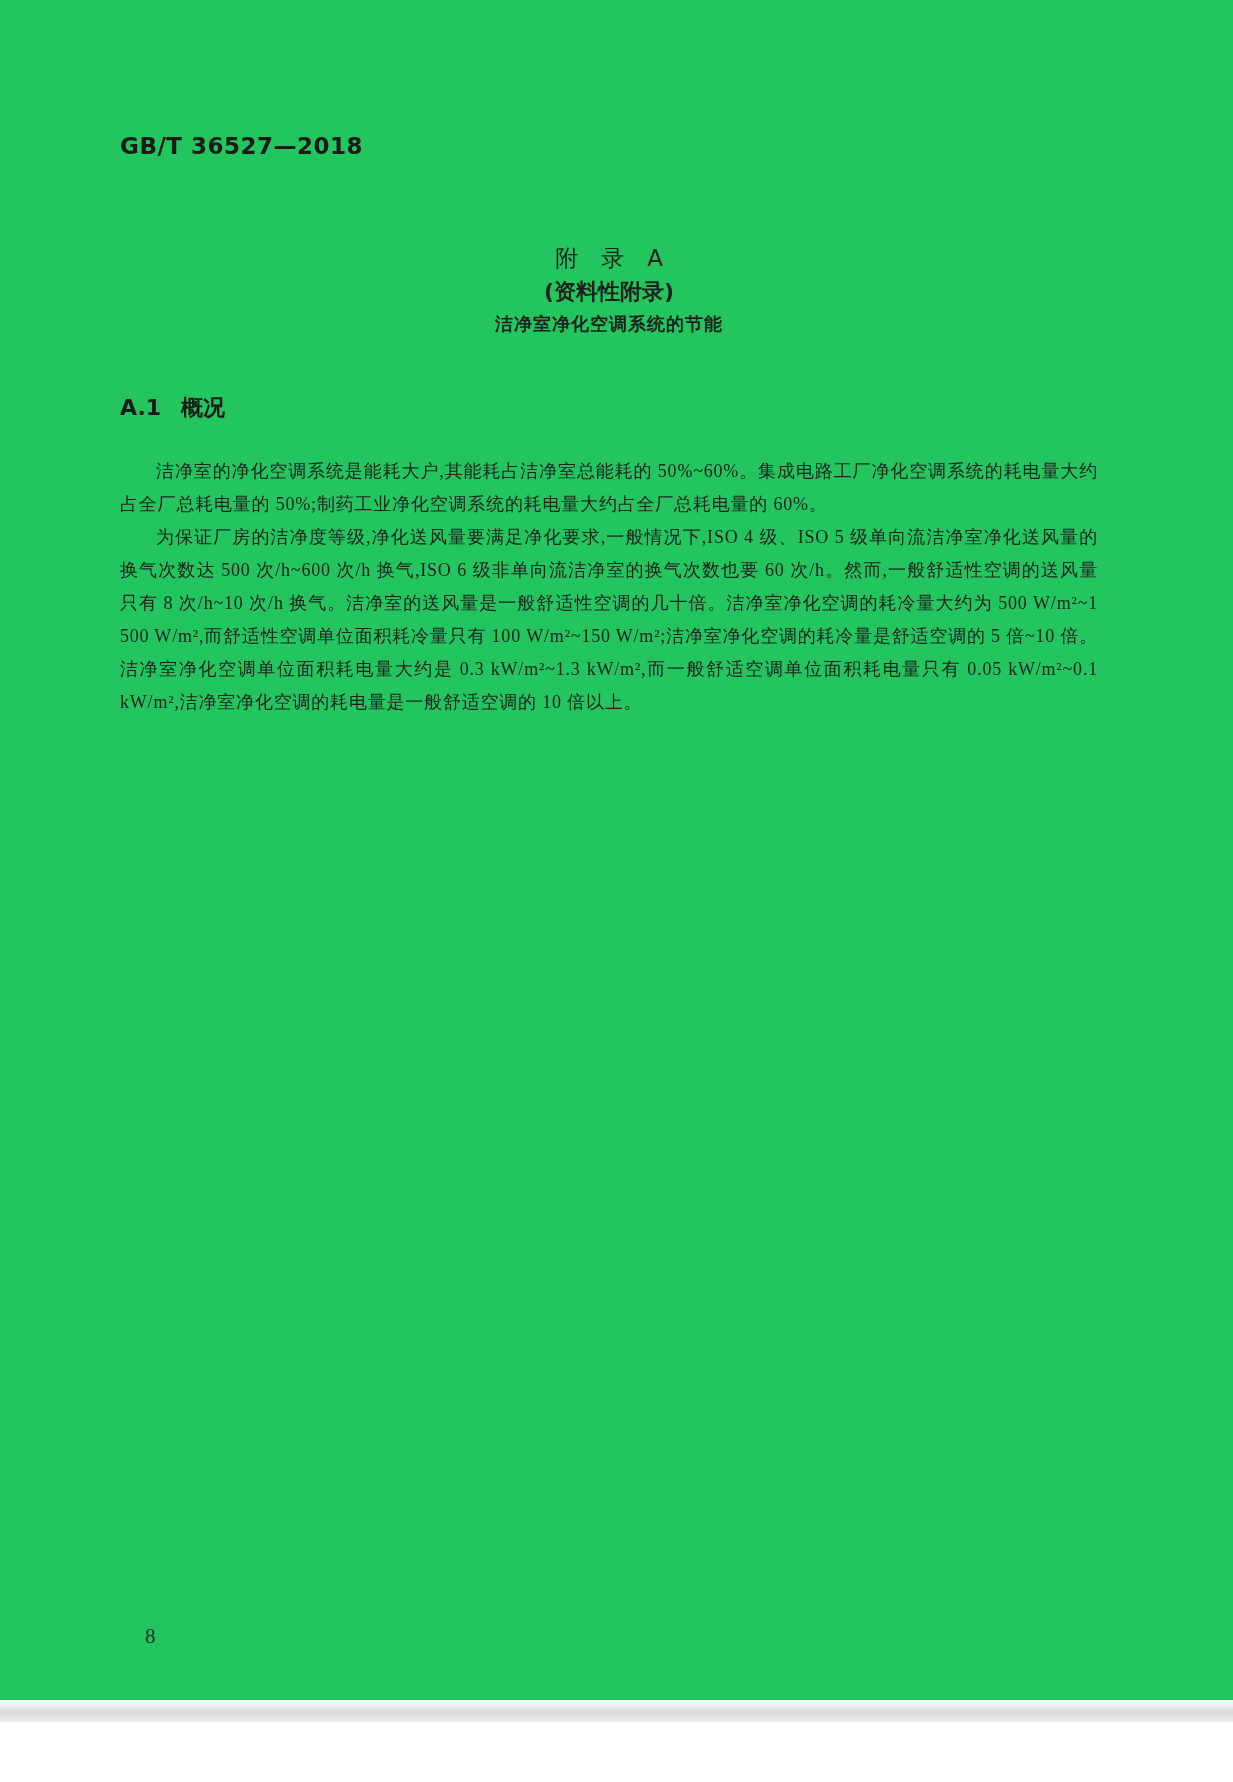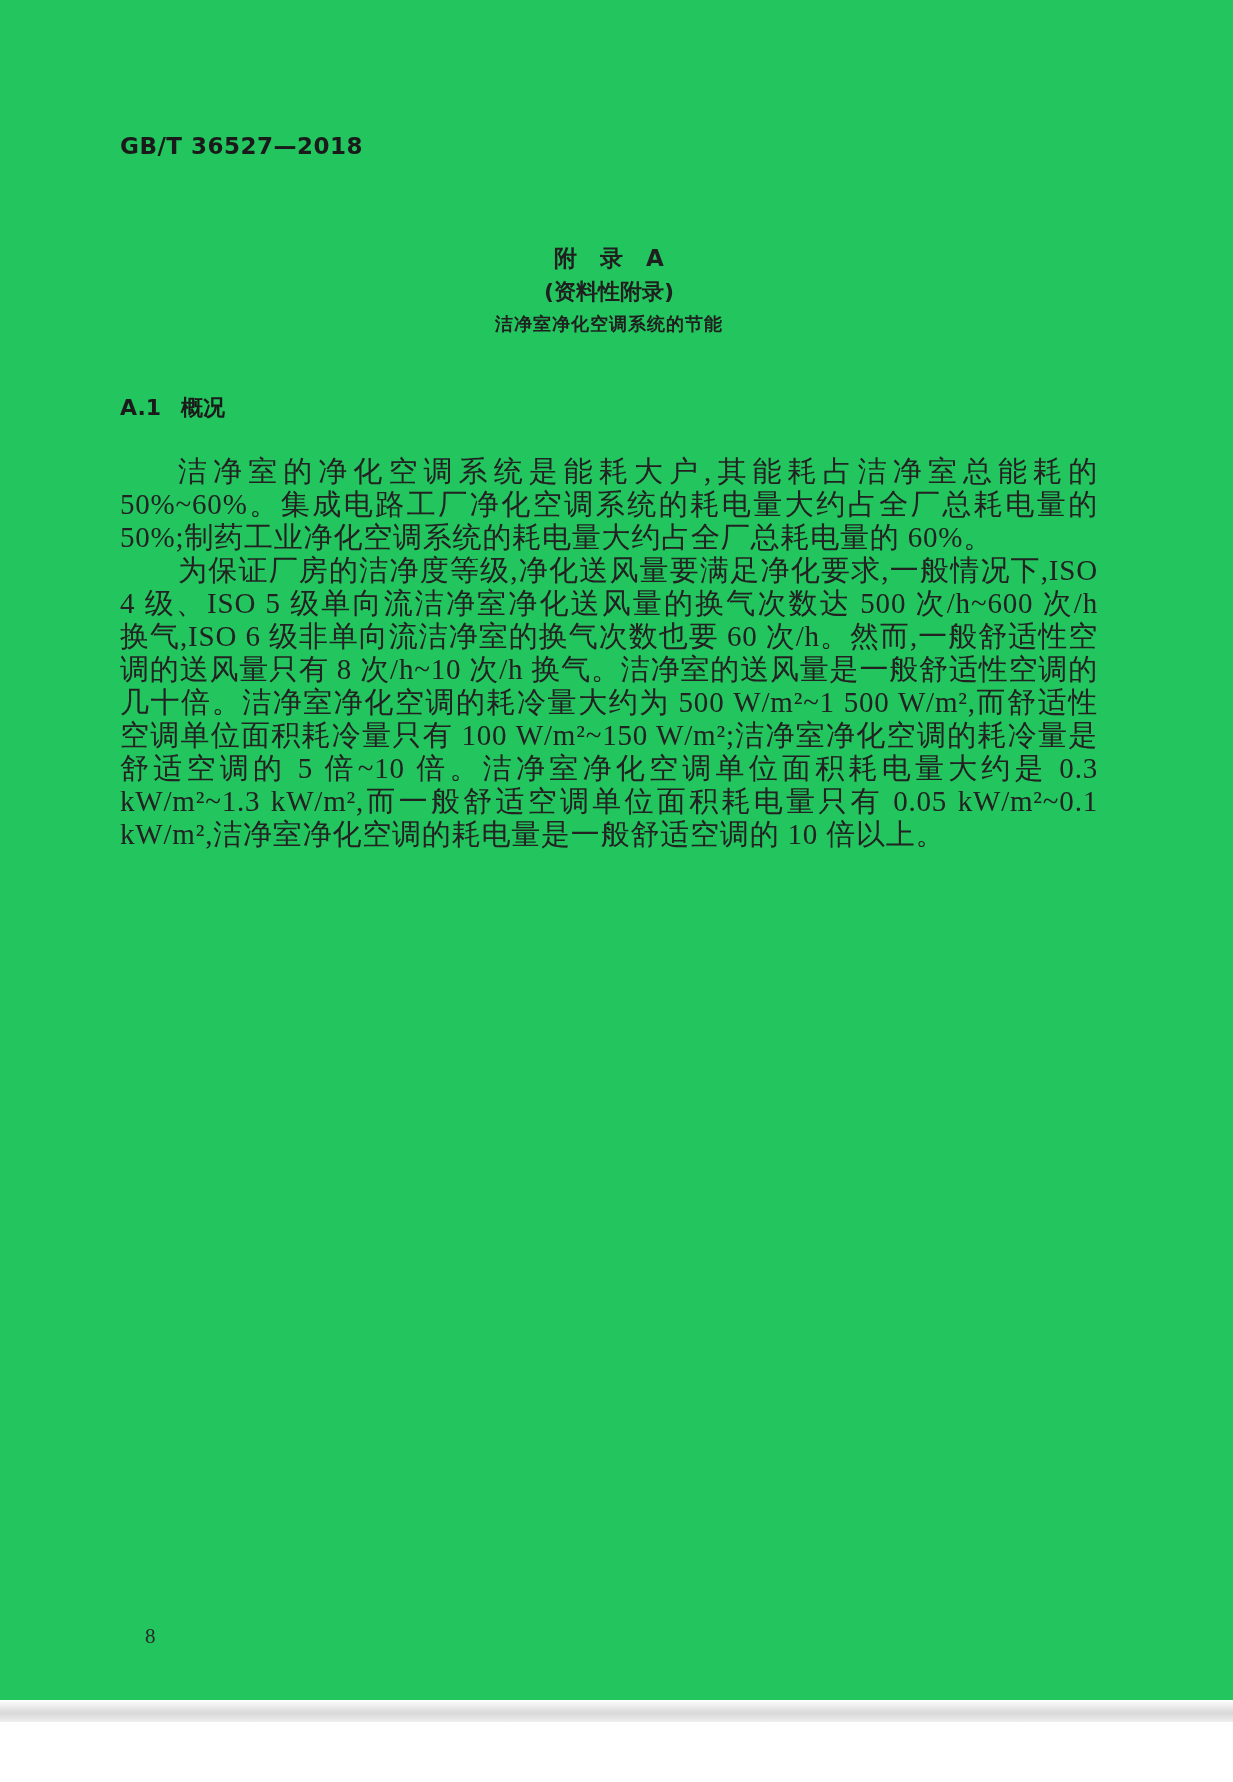--- a/index.html
+++ b/index.html
@@ -27,21 +27,21 @@
     left: 120px;
     width: 978px;
     top: 0;
     text-align: center;
   }
   .appendix-title {
     position: absolute;
     top: 246px;
     left: 0; right: 0;
     font-family: "DejaVu Sans", "Liberation Sans", sans-serif;
-    font-weight: bold;
+    font-weight: normal;
     font-size: 23px;
     line-height: 24px;
   }
   .appendix-type {
     position: absolute;
     top: 280px;
     left: 0; right: 0;
     font-family: "DejaVu Sans", "Liberation Sans", sans-serif;
     font-weight: bold;
     font-size: 22px;
@@ -67,21 +67,21 @@
     line-height: 24px;
     color: #1a1a1a;
   }
   .section-heading .sec-num { display: inline-block; margin-right: 20px; }
   .sec-a1 { top: 396px; }
   .sec-a2 { top: 821px; }
   .body-block {
     position: absolute;
     left: 120px;
     width: 978px;
-    font-size: 29px;
+    font-size: 18px;
     line-height: 33px;
     letter-spacing: 0.8px;
     text-align: justify;
     color: #222222;
   }
   .body-block p { margin: 0; text-indent: 2em; }
   .block-1 { top: 455px; }
   .block-2 { top: 880px; }
   .page-number {
     position: absolute;

